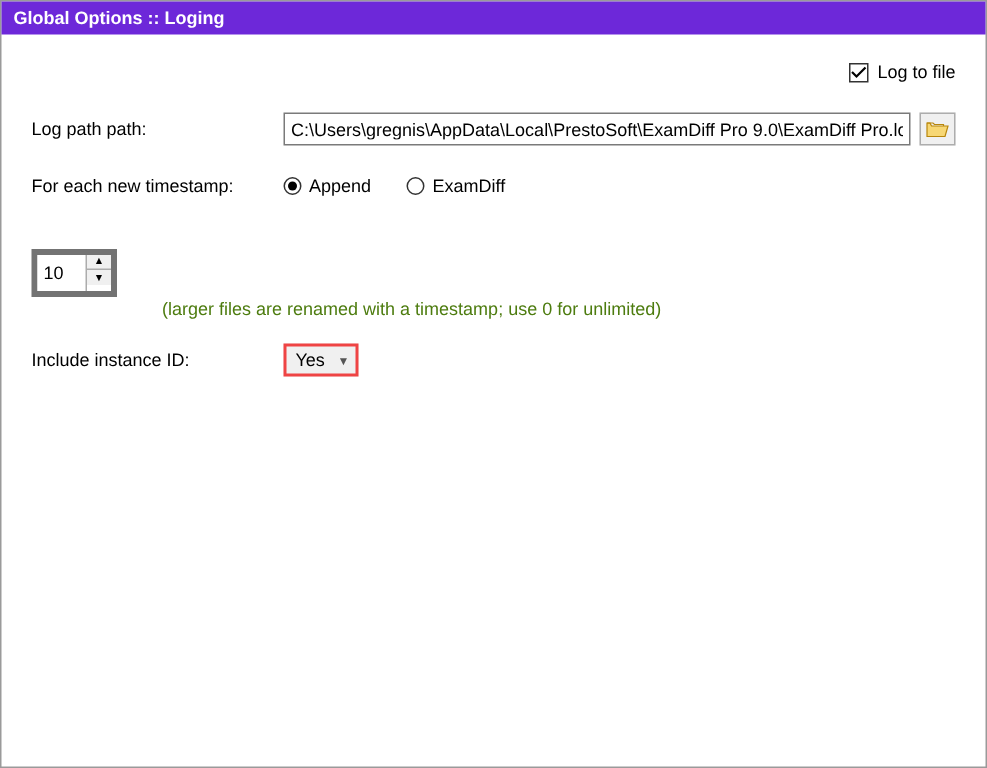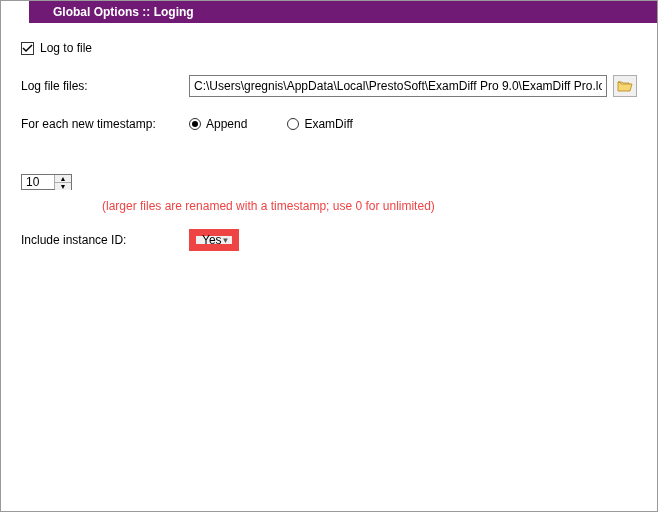--- a/index.html
+++ b/index.html
@@ -13,47 +13,47 @@
     }
     .window {
       width: 658px;
       height: 512px;
       border: 1px solid #9a9a9a;
       background: #fff;
       display: flex;
       flex-direction: column;
     }
     .titlebar {
-      background: #701a75;
+      background: #6d28d9;
       color: #fff;
       font-weight: 600;
       font-size: 12px;
-      padding: 4px 24px;
+      padding: 4px 8px;
       height: 22px;
       line-height: 14px;
-      margin-left: 28px;
     }
     .content {
       padding: 18px 20px;
       color: #000;
     }
     .row {
       display: flex;
       align-items: center;
       margin-bottom: 16px;
       min-height: 22px;
     }
     .label-col {
       width: 168px;
       flex-shrink: 0;
     }
     .checkbox-row {
       display: flex;
       align-items: center;
       margin-bottom: 20px;
+      justify-content: flex-end;
     }
     .checkbox {
       width: 13px;
       height: 13px;
       border: 1px solid #333;
       background: #fff;
       margin-right: 6px;
       display: inline-flex;
       align-items: center;
       justify-content: center;
@@ -96,27 +96,27 @@
     }
     .radio.checked::after {
       content: "";
       width: 6px;
       height: 6px;
       border-radius: 50%;
       background: #000;
     }
     .radio-group {
       display: flex;
-      gap: 40px;
+      gap: 24px;
     }
     .radio-item { display: inline-flex; align-items: center; cursor: pointer; }
     .spinner {
       display: inline-flex;
-      border: 1px solid #737373;
-      height: 16px;
+      border: 4px solid #737373;
+      height: 32px;
     }
     .spinner-input {
       border: none;
       width: 32px;
       padding: 0 4px;
       font-family: inherit;
       font-size: 12px;
       outline: none;
     }
     .spinner-buttons {
@@ -133,25 +133,25 @@
       align-items: center;
       justify-content: center;
       cursor: pointer;
       font-size: 7px;
       line-height: 7px;
       color: #000;
     }
     .spinner-btn:first-child { border-bottom: 1px solid #acacac; }
     .hint {
       margin-left: 30px;
-      color: #ef4444;
+      color: #4d7c0f;
       margin-top: 48px;
     }
     .select {
-      border: 7px solid #ef4444;
+      border: 2px solid #ef4444;
       background: #f0f0f0;
       height: 22px;
       width: 50px;
       display: inline-flex;
       align-items: center;
       justify-content: space-between;
       padding: 0 4px 0 6px;
       cursor: pointer;
     }
     .select-arrow { font-size: 8px; color: #555; }
@@ -167,21 +167,21 @@
     <div class="checkbox-row">
       <span class="checkbox">
         <svg viewBox="0 0 11 11">
           <path d="M1 5 L4 8 L10 2" stroke="#000" stroke-width="1.5" fill="none"></path>
         </svg>
       </span>
       <label>Log to file</label>
     </div>
 
     <div class="row">
-      <div class="label-col">Log file files:</div>
+      <div class="label-col">Log path path:</div>
       <input type="text" class="text-input" value="C:\Users\gregnis\AppData\Local\PrestoSoft\ExamDiff Pro 9.0\ExamDiff Pro.log" style="">
       <button class="browse-btn">
         <svg viewBox="0 0 16 14">
           <path d="M1 3 L1 12 L13 12 L15 5 L4 5 L3 3 Z" fill="#f7d774" stroke="#b8860b" stroke-width="0.8"></path>
           <path d="M1 3 L5 3 L6 4 L12 4 L12 5" fill="none" stroke="#b8860b" stroke-width="0.8"></path>
         </svg>
       </button>
     </div>
 
     <div class="row">

